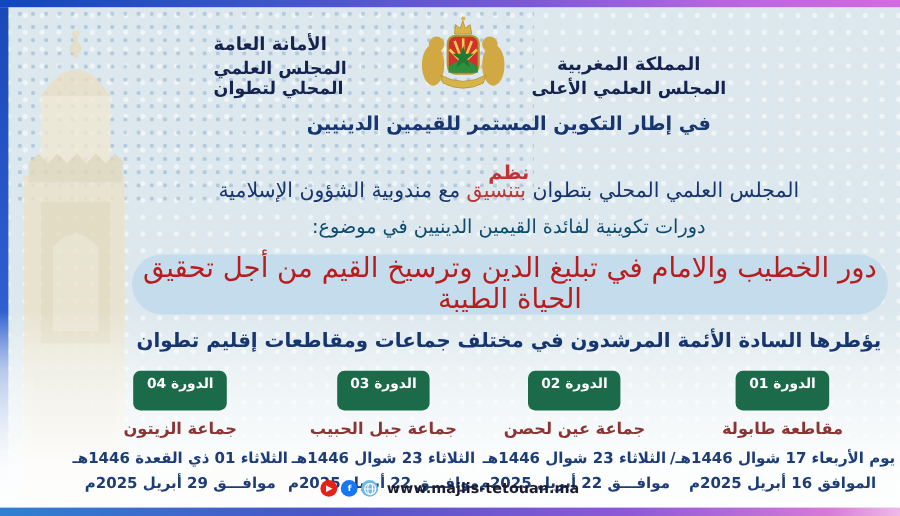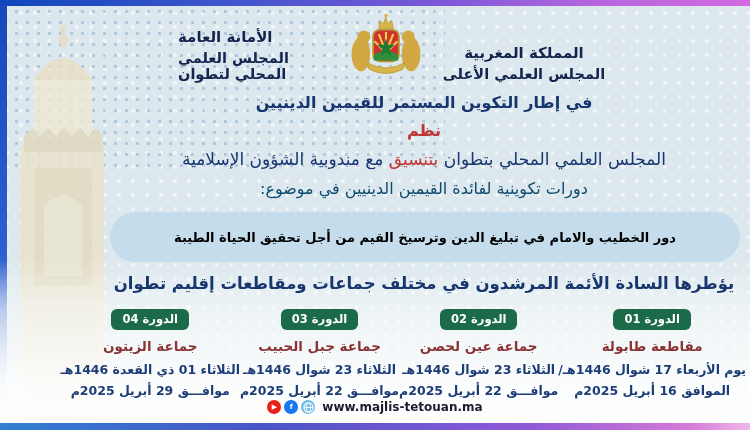--- a/index.html
+++ b/index.html
@@ -29,33 +29,33 @@
   
   .hdr{position:absolute;top:0;left:0;width:750px;color:#15234f;}
   .hdr-right{position:absolute;left:428px;top:24px;width:192px;text-align:center;direction:rtl;margin-top:20px;}
   .hdr-left{position:absolute;left:178px;top:28px;width:165px;text-align:left;direction:rtl;}
   .hdr .l1{font-size:15px;font-weight:bold;}
   .hdr .l2{font-size:14.5px;font-weight:bold;margin-top:4px;}
   .emblem{position:absolute;left:343px;top:8px;}
   
   .main{position:absolute;left:100px;top:0;width:648px;text-align:center;direction:rtl;}
   .t-intro{position:absolute;top:93px;width:100%;font-size:16px;font-weight:bold;color:#17356e;}
-  .t-nazzama{position:absolute;top:121px;width:100%;font-size:16px;font-weight:bold;color:#c03434;}
+  .t-nazzama{position:absolute;top:134px;width:100%;font-size:16px;font-weight:bold;color:#c03434;}
   .t-organizer{position:absolute;top:149px;width:100%;font-size:17px;font-weight:normal;color:#17356e;}
   .t-organizer .hl{color:#c03434;}
   .t-line2{position:absolute;top:179px;width:100%;font-size:16px;font-weight:normal;color:#0c4a6e;}
   .topic-box{position:absolute;top:212px;left:10px;width:630px;height:50px;
     background:#c4dcec;border-radius:25px;display:flex;align-items:center;justify-content:center;}
-  .topic-box .txt{font-size:13px;font-weight:bold;color:#000000;}
+  .topic-box .txt{font-size:23px;font-weight:normal;color:#b91c1c;}
   .t-supervisors{position:absolute;top:274px;width:100%;font-size:16.5px;font-weight:bold;color:#17356e;}
   
   .sessions{position:absolute;left:78px;top:308px;width:668px;display:flex;direction:rtl;}
   .card{flex:1;text-align:center;direction:rtl;}
   .badge{display:inline-block;background:#1b6a49;color:#fff;font-size:11.5px;font-weight:bold;
-    padding:3px 11px 4px;border-radius:6px;margin-bottom:8px;}
+    padding:3px 11px 16px;border-radius:6px;margin-bottom:8px;}
   .loc{font-size:13.5px;font-weight:bold;color:#8b3434;margin-bottom:5px;}
   .dt{font-size:12.5px;font-weight:bold;color:#1d3d77;line-height:21px;white-space:nowrap;}
   
   .footer{position:absolute;left:0;top:400px;width:750px;display:flex;align-items:center;justify-content:center;gap:3px;}
   .soc{width:14px;height:14px;border-radius:50%;display:flex;align-items:center;justify-content:center;}
   .soc.yt{background:#e62117;}
   .soc.fb{background:#1877f2;}
   .soc.gl{background:#6fb9e6;}
   .soc .g{color:#fff;font-size:7px;line-height:1;font-weight:bold;}
   .site{font-size:12px;font-weight:bold;color:#1c1c2e;margin-left:4px;direction:ltr;}

